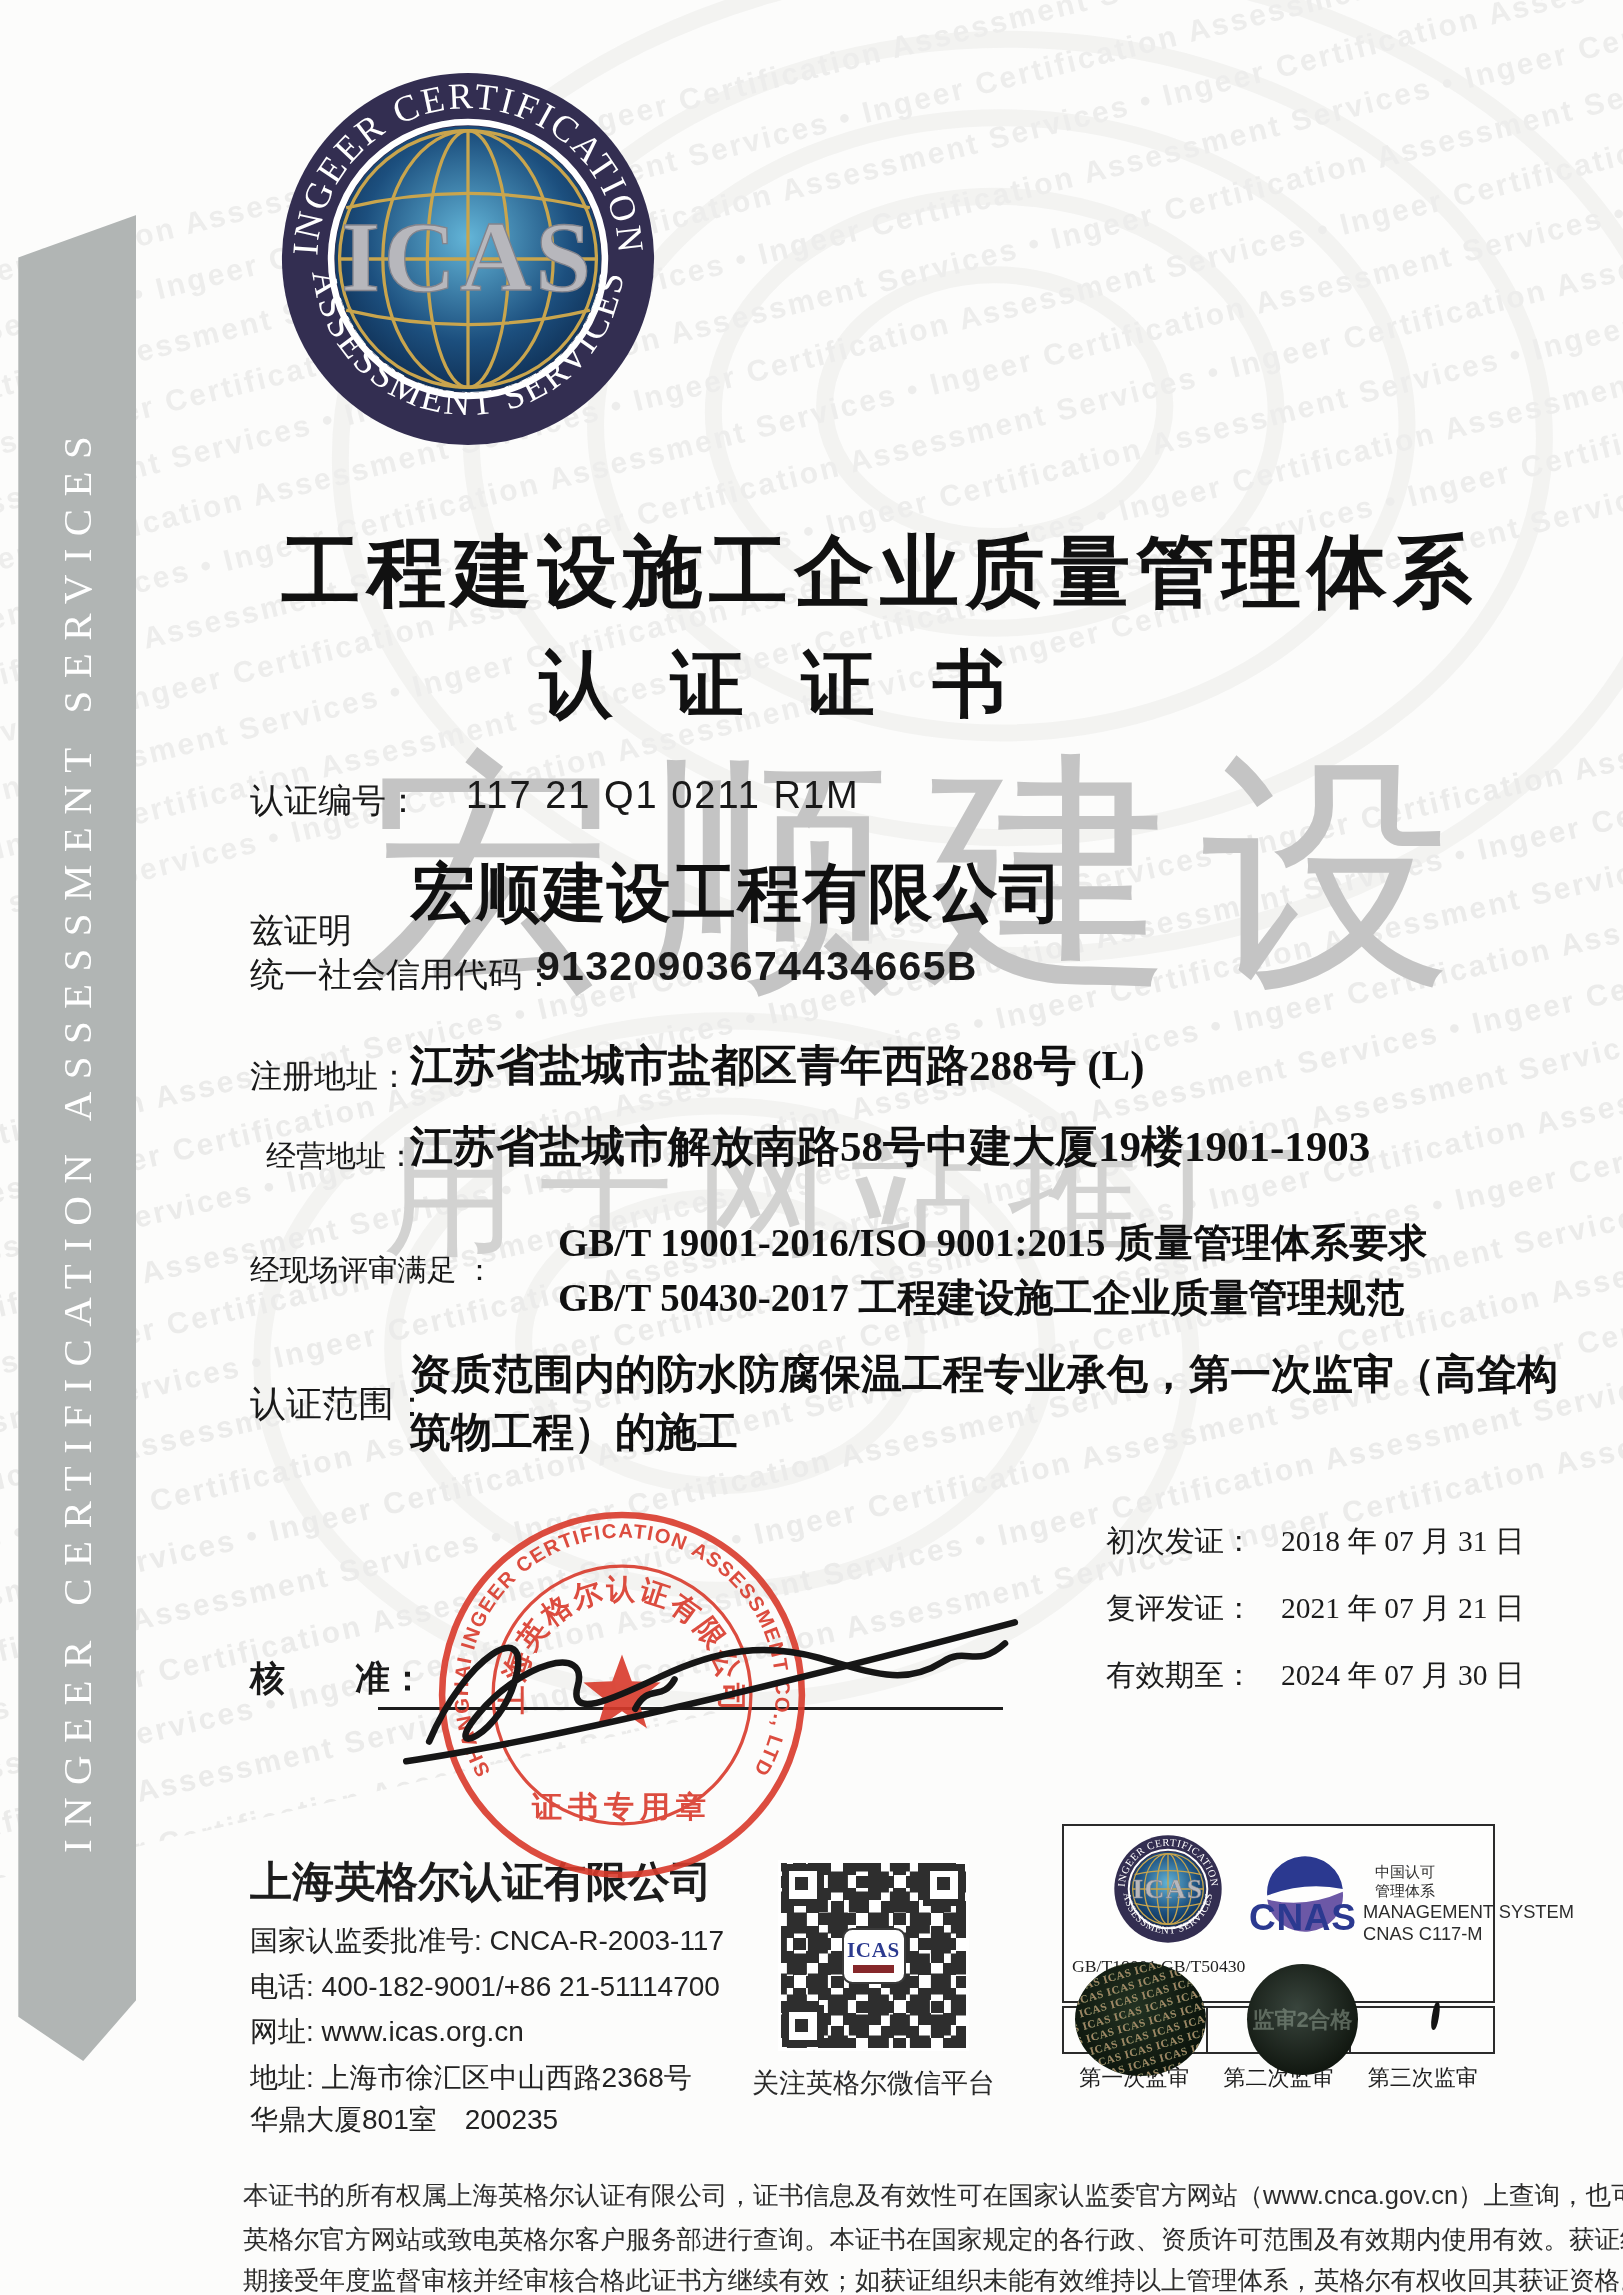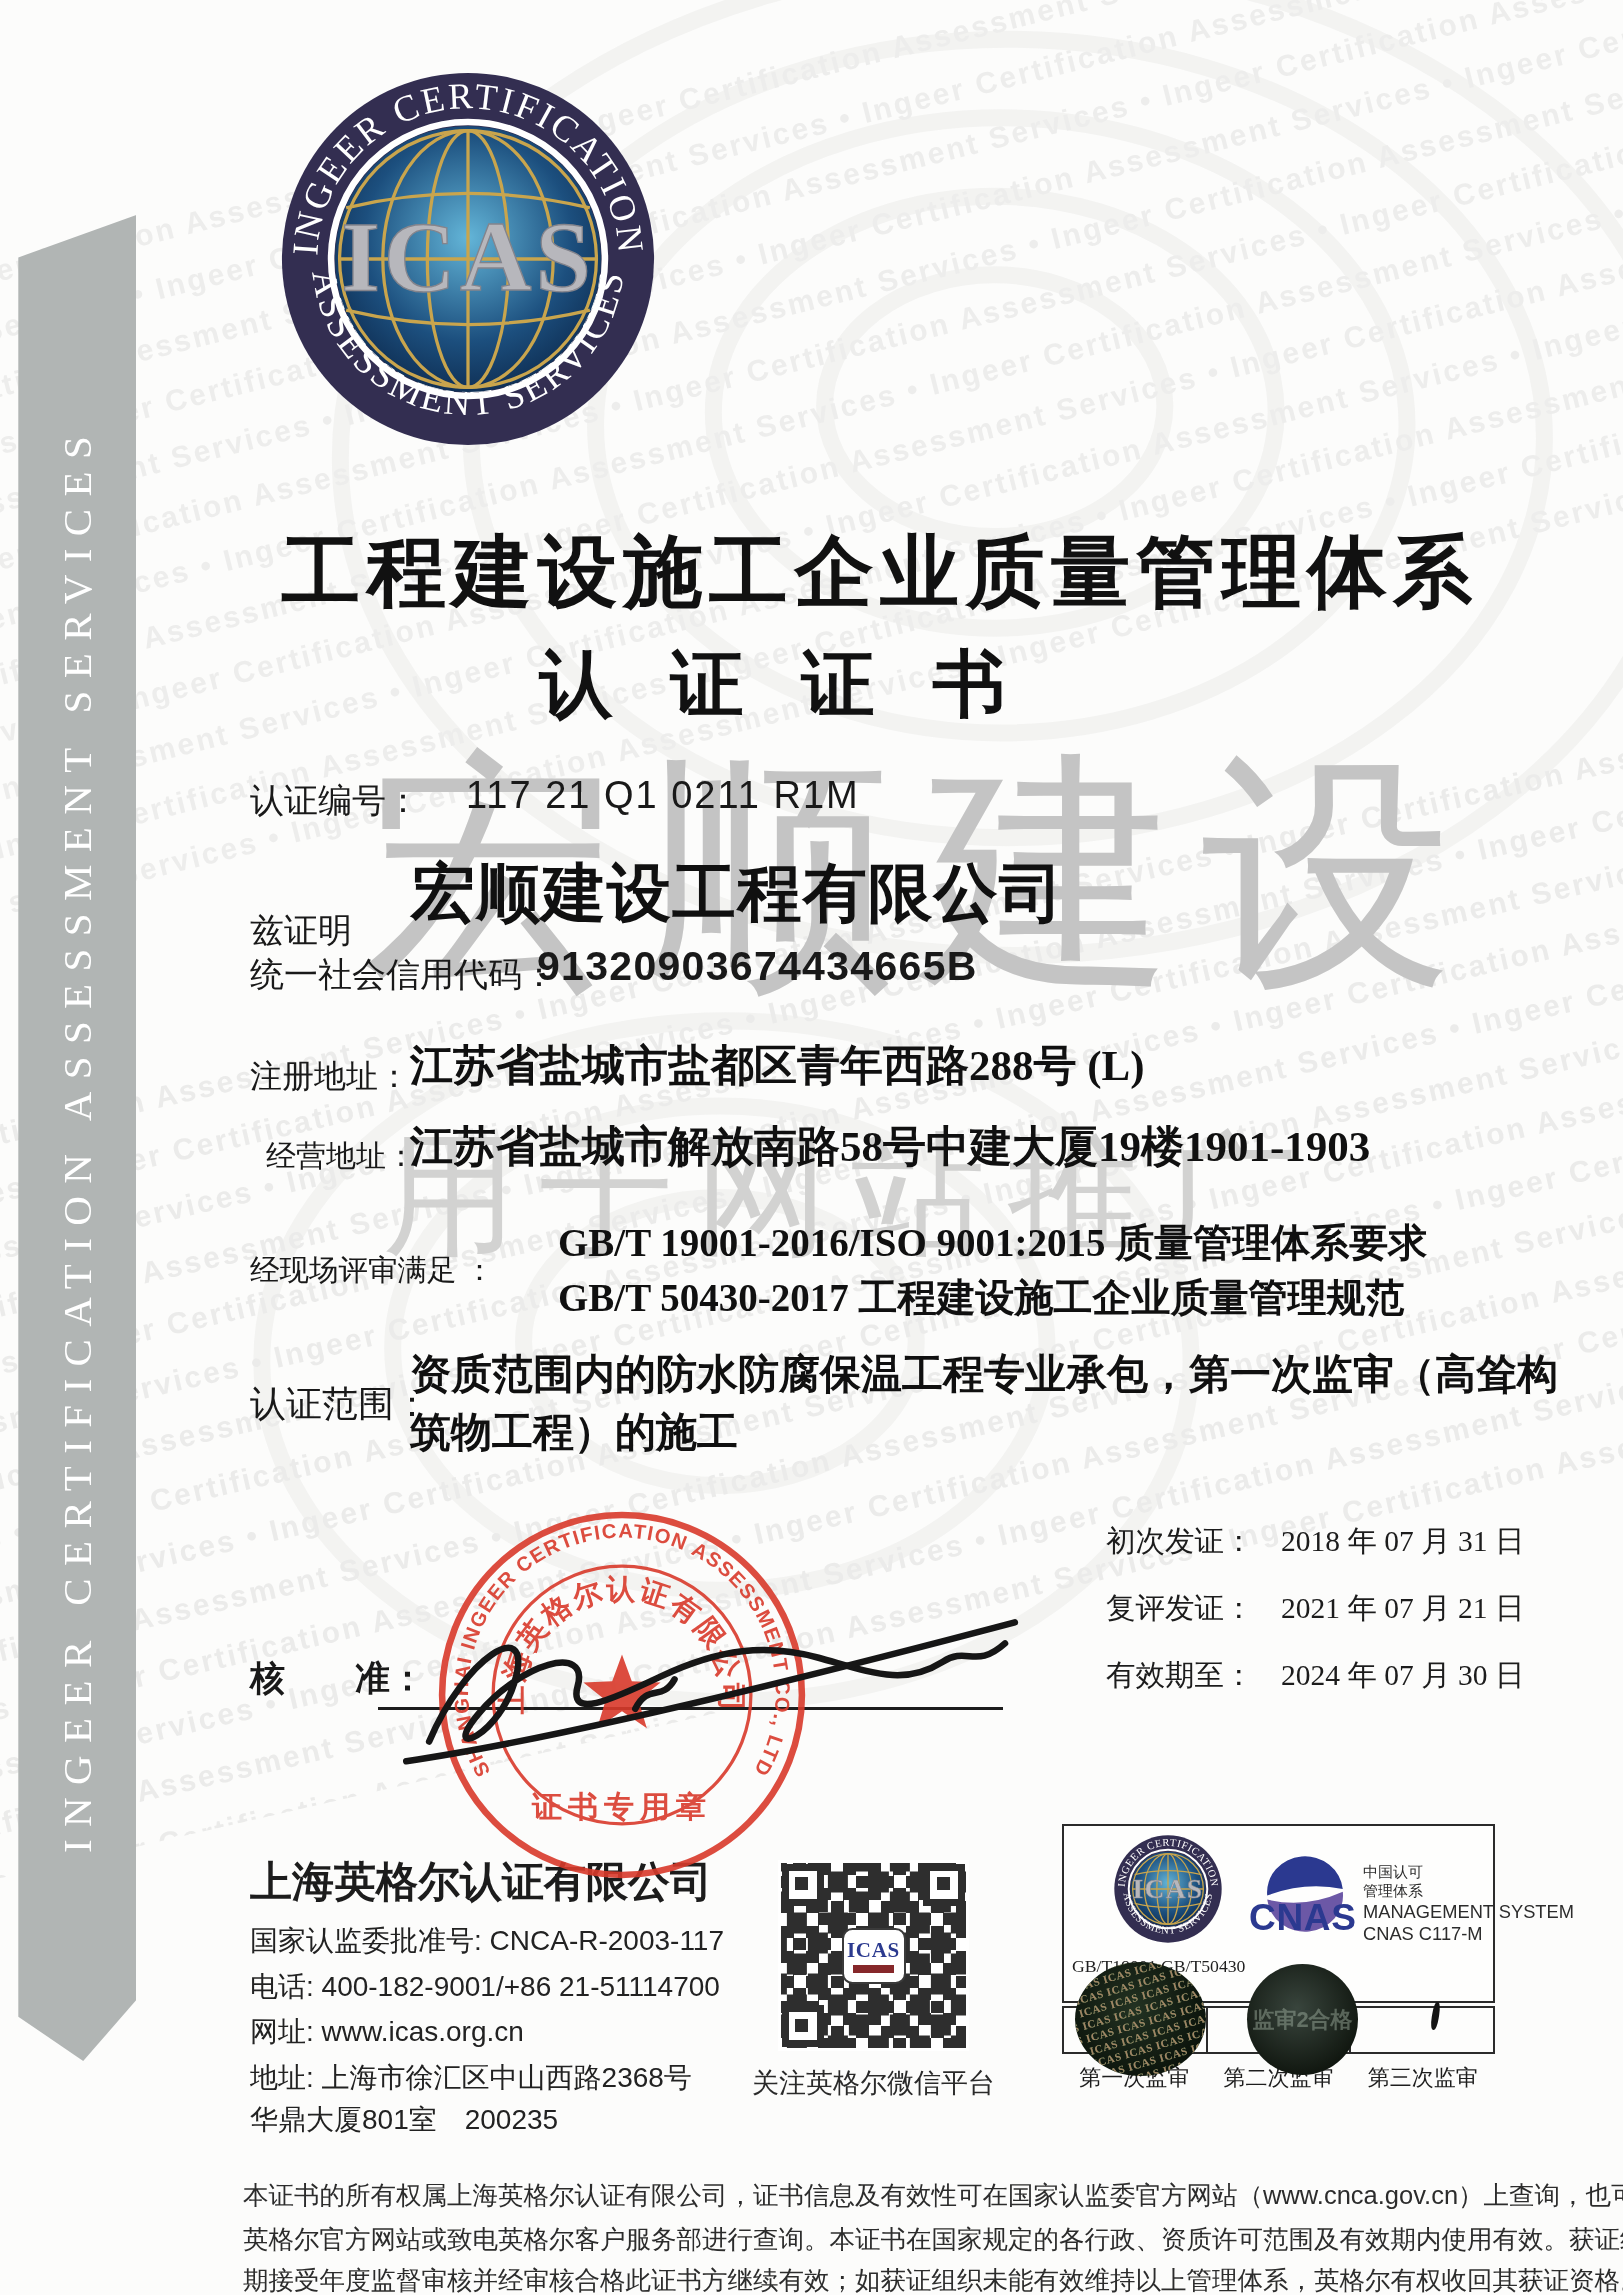--- a/index.html
+++ b/index.html
@@ -122,21 +122,21 @@
   .qr-center .qbar { width:41px; height:7.9px; background:#86282a; margin-top:2.6px; }
   .qr-caption { left:733px; top:2065px; width:281px; text-align:center; font-size:27px; color:#2a2a2a; z-index:2; font-family:"Liberation Sans",sans-serif; }
 
   
   .acc-box { left:1062px; top:1824px; width:433px; height:179px; border:2.6px solid #2b2b2b; box-sizing:border-box; background:rgba(255,255,255,.55); z-index:2; }
   .logo-mini { left:1113px; top:1834px; z-index:3; }
   .gb-text { left:1072px; top:1956px; font-size:17.7px; font-family:"Liberation Serif",serif; color:#1f1f1f; z-index:3; white-space:nowrap; }
   .cnas-emblem { left:1262px; top:1850px; z-index:3; }
   .cnas-word { left:1249px; top:1897px; font-size:37px; font-weight:bold; color:#2b3990; z-index:4; font-family:"Liberation Sans",sans-serif; letter-spacing:0.7px; }
   .cnas-info { left:1363px; top:1863px; z-index:3; font-family:"Liberation Sans",sans-serif; color:#2c2c2c; line-height:1.25; }
-  .cnas-info .cn { font-size:15px; }
+  .cnas-info .cn { font-size:15px;margin-left:12px; }
   .cnas-info .en { font-size:18.3px; }
 
   
   .audit-table { left:1062px; top:2006px; width:433px; height:48px; display:flex; border:2.6px solid #2b2b2b; box-sizing:border-box; z-index:2; background:rgba(255,255,255,.4); }
   .audit-cell { flex:1; border-right:2px solid #2b2b2b; }
   .audit-cell:last-child { border-right:none; }
   .audit-labels { left:1062px; top:2063px; width:433px; display:flex; z-index:2; }
   .audit-labels span { flex:1; text-align:center; font-size:22px; color:#1d1d1d; font-family:"Liberation Sans",sans-serif; }
 
   .sticker1 {

